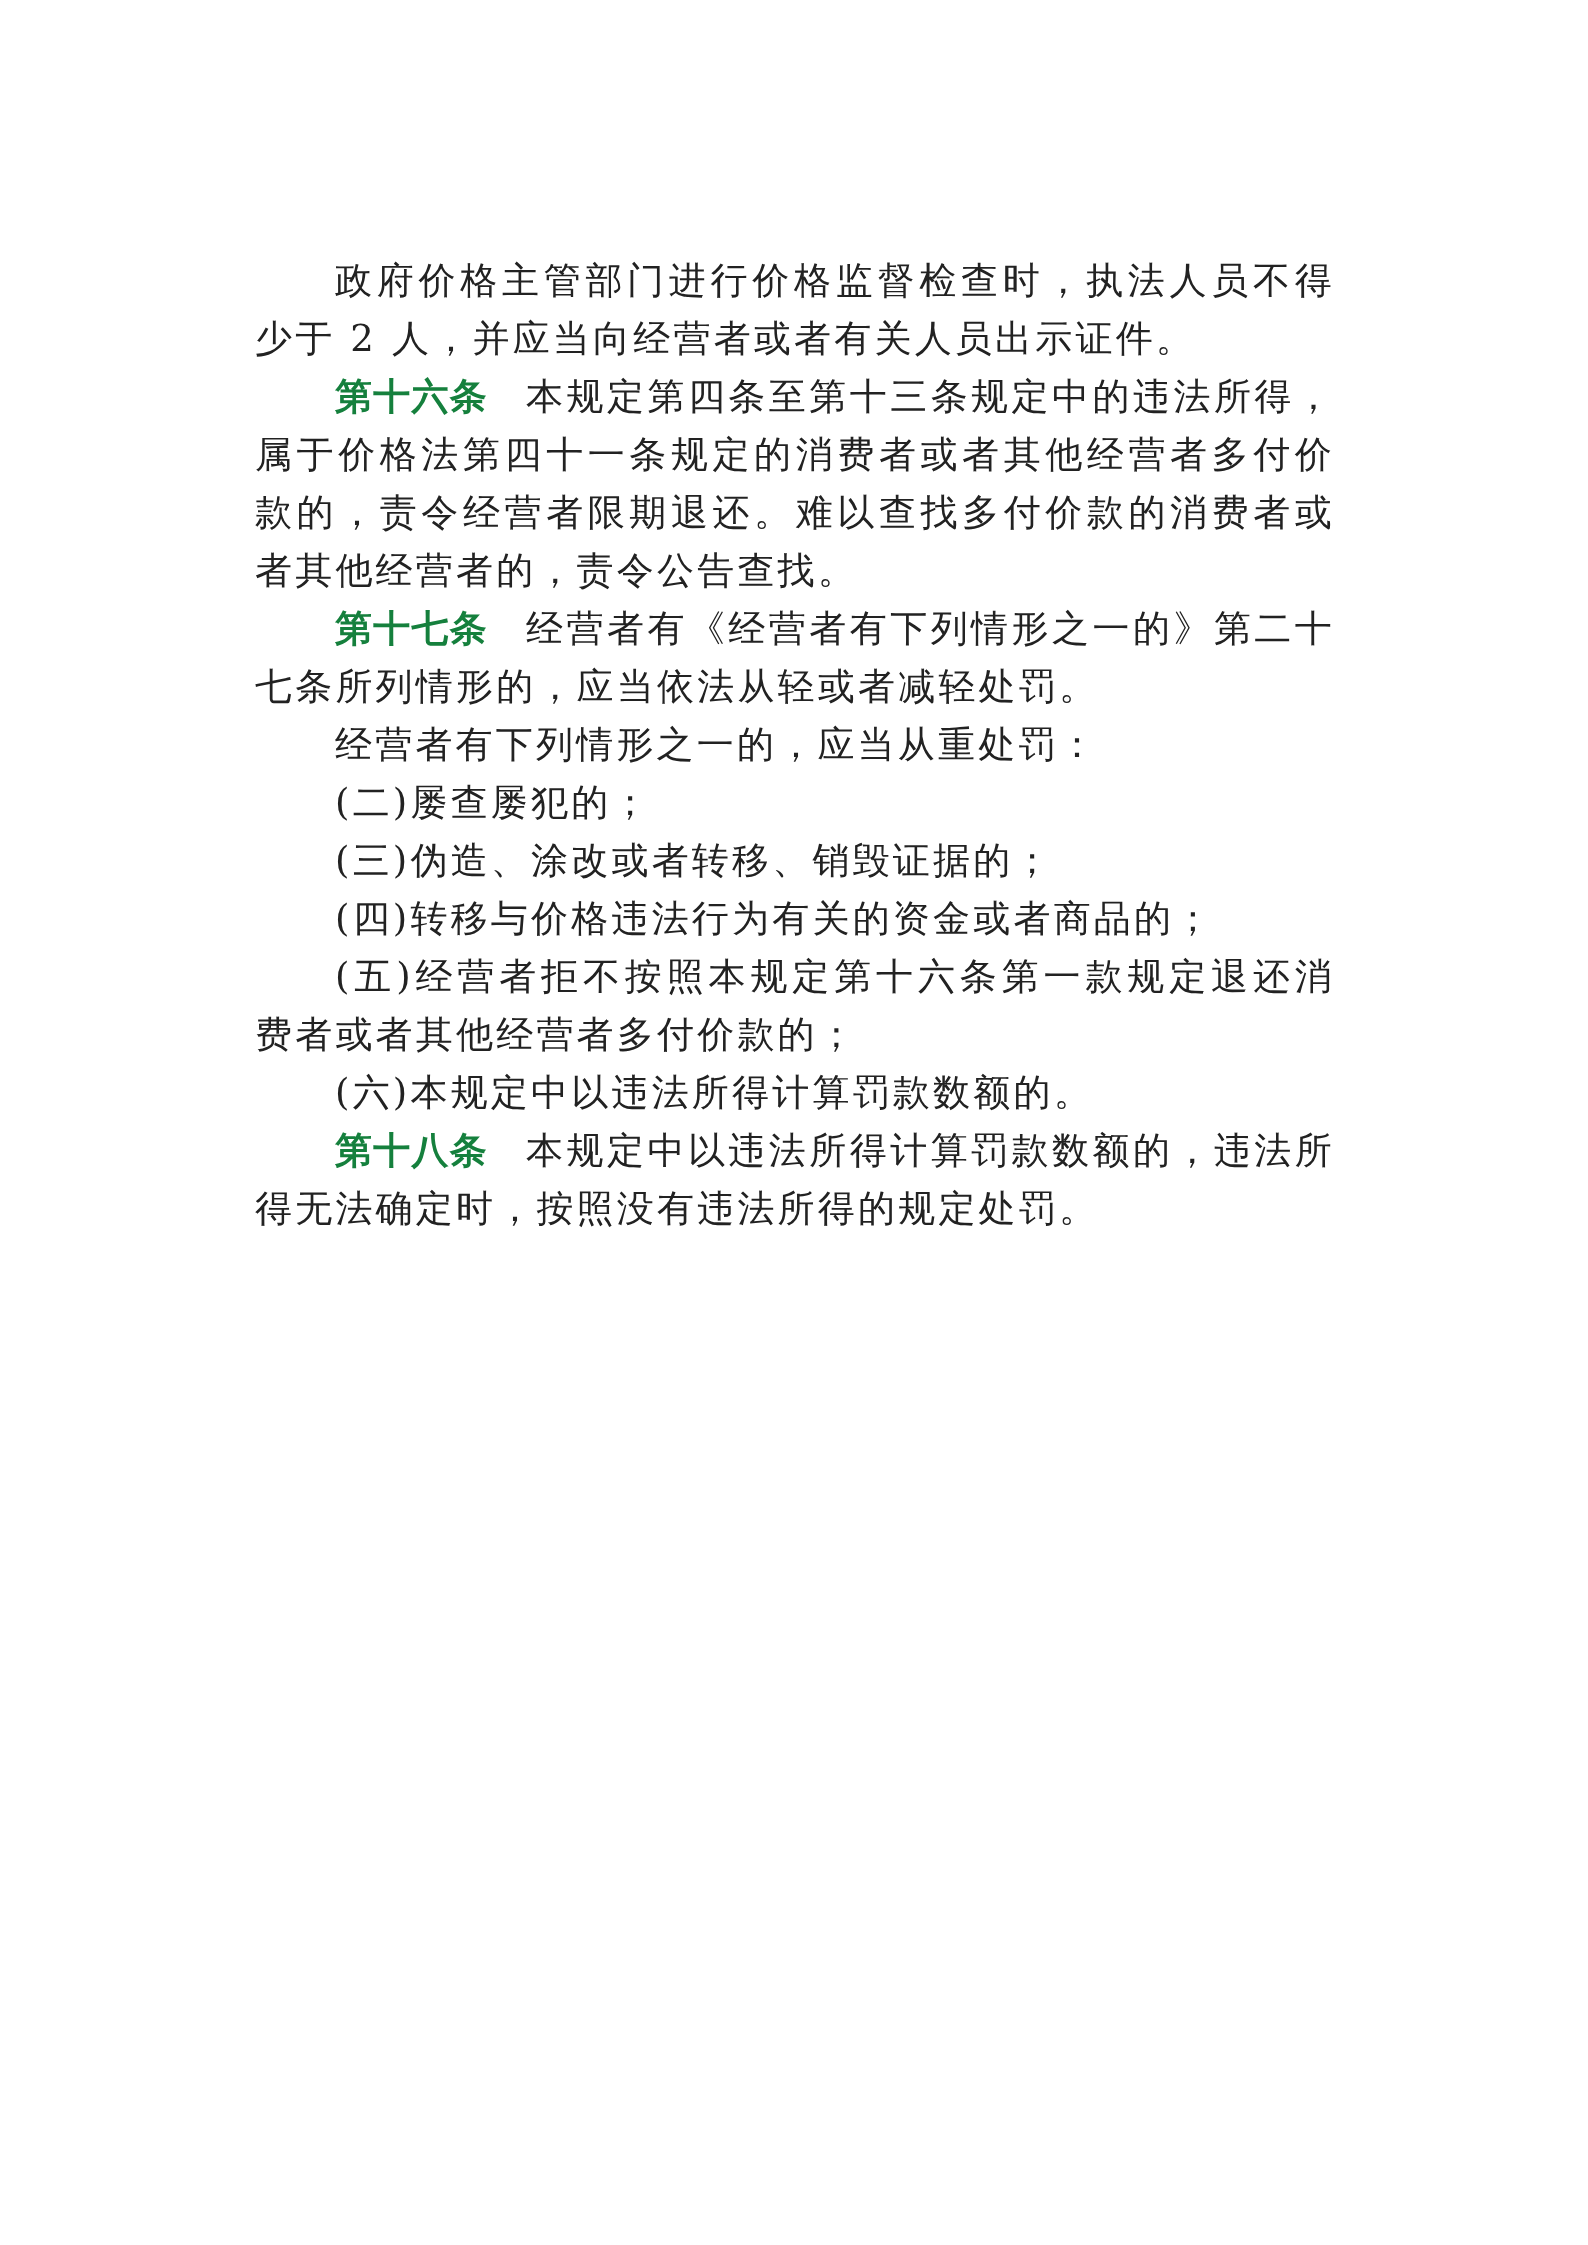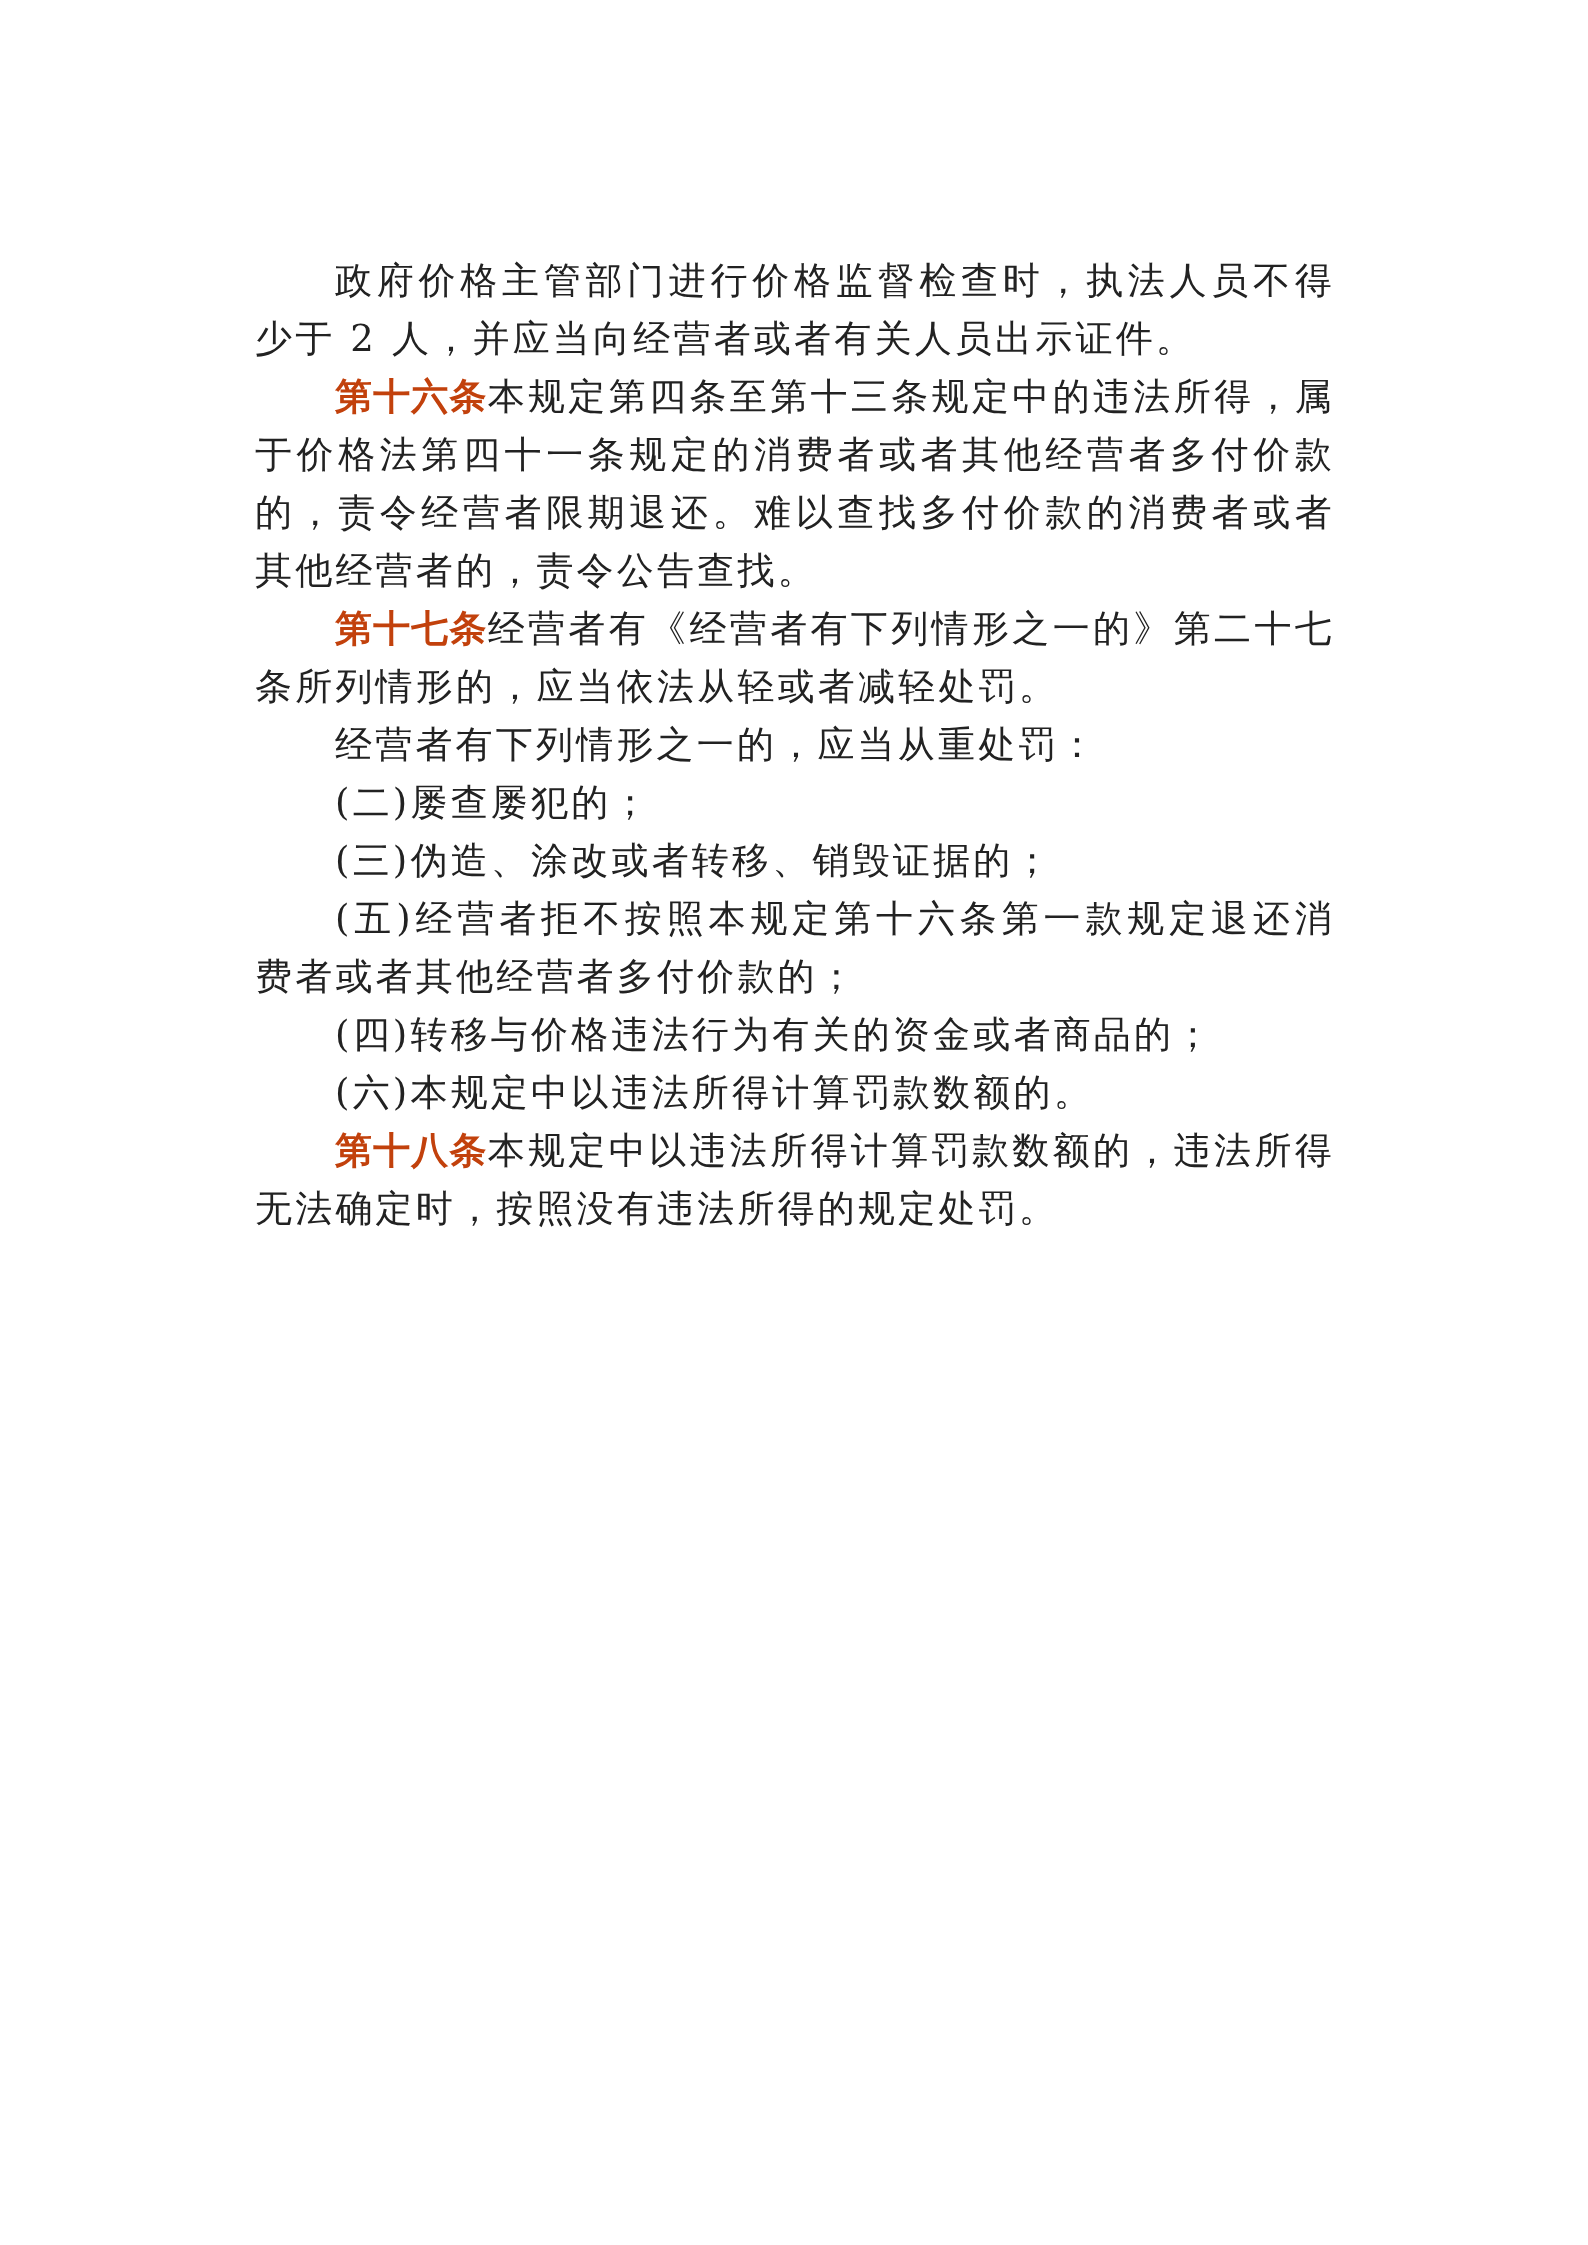--- a/index.html
+++ b/index.html
@@ -9,21 +9,21 @@
     left: 255px;
     top: 252px;
     width: 1080px;
     font-family: "DejaVu Serif", "Liberation Serif", serif;
     font-size: 37px;
     line-height: 58px;
     color: #222222;
     letter-spacing: 3.2px;
   }
   .para { margin: 0; text-indent: 80px; text-align: justify; text-align-last: left; }
-  .art-title { font-family: "DejaVu Sans", "Liberation Sans", sans-serif; font-weight: bold; color: #c2410c; letter-spacing: 1px; }
+  .art-title { font-family: "DejaVu Sans", "Liberation Sans", sans-serif; font-weight: bold; color: #15803d; letter-spacing: 1px; margin-right: 38px; }
 </style>
 </head>
 <body>
 
 <div class="page">
   <p class="para">
     <span>政府价格主管部门进行价格监督检查时，执法人员不得少于 2 人，并应当向经营者或者有关人员出示证件。</span>
   </p>
   <p class="para">
     <span class="art-title">第十六条</span><span>本规定第四条至第十三条规定中的违法所得，属于价格法第四十一条规定的消费者或者其他经营者多付价款的，责令经营者限期退还。难以查找多付价款的消费者或者其他经营者的，责令公告查找。</span>
@@ -34,24 +34,24 @@
   <p class="para">
     <span>经营者有下列情形之一的，应当从重处罚：</span>
   </p>
   <p class="para">
     <span>(二)屡查屡犯的；</span>
   </p>
   <p class="para">
     <span>(三)伪造、涂改或者转移、销毁证据的；</span>
   </p>
   <p class="para">
-    <span>(五)经营者拒不按照本规定第十六条第一款规定退还消费者或者其他经营者多付价款的；</span>
+    <span>(四)转移与价格违法行为有关的资金或者商品的；</span>
   </p>
   <p class="para">
-    <span>(四)转移与价格违法行为有关的资金或者商品的；</span>
+    <span>(五)经营者拒不按照本规定第十六条第一款规定退还消费者或者其他经营者多付价款的；</span>
   </p>
   <p class="para">
     <span>(六)本规定中以违法所得计算罚款数额的。</span>
   </p>
   <p class="para">
     <span class="art-title">第十八条</span><span>本规定中以违法所得计算罚款数额的，违法所得无法确定时，按照没有违法所得的规定处罚。</span>
   </p>
 </div>
 
 </body></html>

